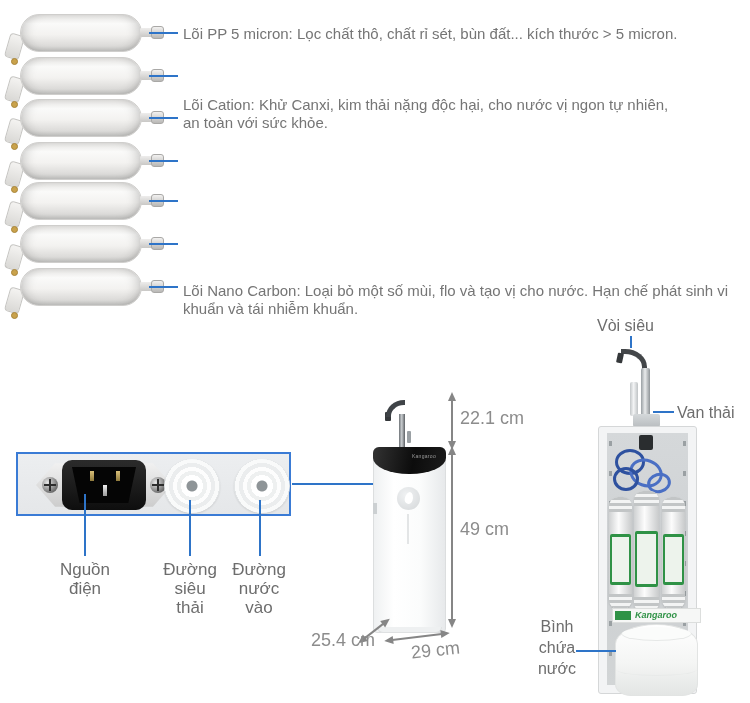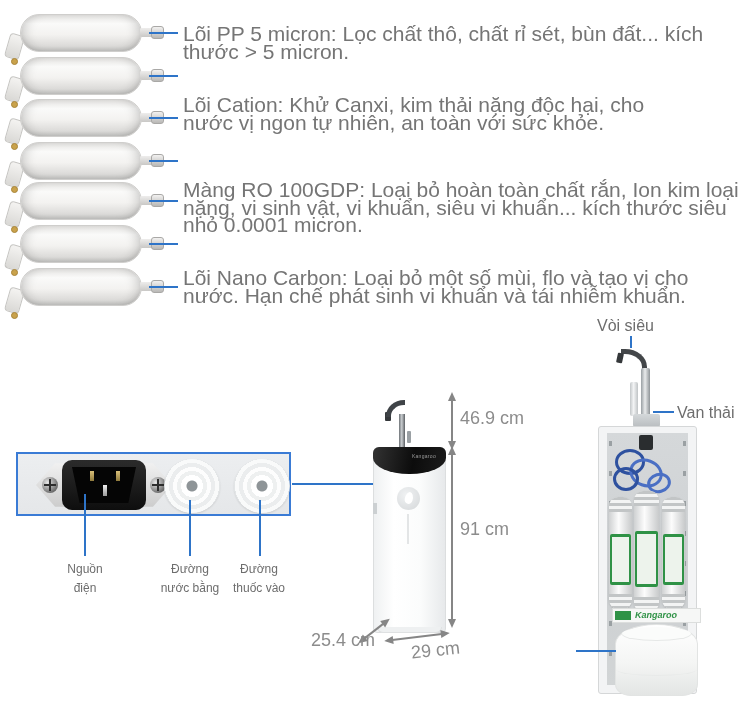--- a/index.html
+++ b/index.html
@@ -18,21 +18,21 @@
     background:linear-gradient(180deg,#f4f3f1,#d9d8d5); border:1px solid #c6c5c2; border-radius:4px;
     transform:rotate(16deg); }
   .cart-elbow-tip { position:absolute; left:11px; top:calc(var(--cy) + 25px); width:7px; height:7px;
     border-radius:50%; background:#c9a24b; border:1px solid #a8853a; }
   .cart-stub { position:absolute; left:140px; top:calc(var(--cy) - 5px); width:13px; height:9px;
     background:linear-gradient(180deg,#eeedec,#c9c8c6); border-radius:2px; }
   .cart-nut { position:absolute; left:151px; top:calc(var(--cy) - 7px); width:13px; height:13px;
     background:linear-gradient(180deg,#f2f1f0,#b9b8b6); border:1px solid #a9a8a6; border-radius:3px; }
   .cart-leader { position:absolute; left:149px; top:calc(var(--cy) - 1px); width:29px; height:2px; background:#2e74c8; }
 
-  .filter-label { position:absolute; left:183px; font-size:21px; line-height:17.5px; color:#757575; }
+  .filter-label { position:absolute; left:183px; font-size:15px; line-height:17.5px; color:#757575; }
 
   
   .panel-box { position:absolute; left:16px; top:452px; width:275px; height:64px;
     background:linear-gradient(180deg,#eceef0,#e5e7e9); border:2px solid #3a7bd5; }
   .socket-plate { position:absolute; left:18px; top:5px; width:136px; height:52px;
     background:linear-gradient(180deg,#f4f4f4,#c9c9c9);
     clip-path:polygon(0 50%, 14% 8%, 86% 8%, 100% 50%, 86% 92%, 14% 92%); }
   .screw { position:absolute; top:23px; width:16px; height:16px; border-radius:50%;
     background:radial-gradient(circle at 35% 35%,#e8e8e8,#6f6f6f 70%,#3c3c3c); }
   .screw::before, .screw::after { content:''; position:absolute; background:#2d2d2d; }
@@ -47,21 +47,21 @@
   .pin.p1 { left:18px; top:4px; } .pin.p2 { left:44px; top:4px; }
   .pin.p3 { left:31px; top:18px; height:11px; background:linear-gradient(180deg,#efefef,#9a9a9a); }
   .fitting { position:absolute; top:5px; width:56px; height:54px; border-radius:50%;
     background:radial-gradient(circle, #8e9497 0 5px, #ffffff 6px 11px, #eef0f0 11px 15px, #fdfdfd 15px 19px, #ebedee 19px 23px, #f9fafa 23px 27px, #e2e5e6 27px);
     box-shadow:0 1px 2px rgba(0,0,0,.12); }
   .fitting.f-waste { left:146px; } .fitting.f-inlet { left:216px; }
 
   .vleader { position:absolute; width:2px; background:#2e74c8; }
   .hleader { position:absolute; height:2px; background:#2e74c8; }
 
-  .part-label { position:absolute; color:#6d6d6d; font-size:12px; line-height:19px; text-align:center; }
+  .part-label { position:absolute; color:#6d6d6d; font-size:17px; line-height:19px; text-align:center; }
 
   
   .unit-body { position:absolute; left:373px; top:447px; width:73px; height:186px;
     background:linear-gradient(90deg,#eff1f2 0%,#ffffff 28%,#fbfcfc 65%,#e7e9eb 100%);
     border:1px solid #dcdedf; border-radius:6px 6px 4px 4px; }
   .unit-top { position:absolute; left:373px; top:447px; width:73px; height:27px;
     background:linear-gradient(100deg,#333 0%,#0c0c0c 55%,#1c1c1c 100%);
     border-radius:6px 6px 0 0; border-bottom-left-radius:36px 16px; border-bottom-right-radius:36px 16px; z-index:3; }
   .band-brand { position:absolute; right:10px; top:6px; font-size:5px; color:#9a9a9a; letter-spacing:.3px; }
   .unit-tube { position:absolute; left:399px; top:414px; width:6px; height:35px;
@@ -174,40 +174,39 @@
   </div>
 
   <div class="cart" style="--cy:201px">
     <div class="cart-elbow"></div>
     <div class="cart-elbow-tip"></div>
     <div class="cart-body"></div>
     <div class="cart-stub"></div>
     <div class="cart-nut"></div>
     <div class="cart-leader"></div>
   </div>
-  <div class="filter-label" style="top:181px; max-width:564px">Màng RO 100GDP: Loại bỏ hoàn toàn chất rắn, Ion kim loại nặng, vi sinh vật, vi khuẩn, siêu vi khuẩn... kích thước siêu nhỏ 0.0001 micron.</div>
 
   <div class="cart" style="--cy:244px">
     <div class="cart-elbow"></div>
     <div class="cart-elbow-tip"></div>
     <div class="cart-body"></div>
     <div class="cart-stub"></div>
     <div class="cart-nut"></div>
     <div class="cart-leader"></div>
   </div>
 
   <div class="cart" style="--cy:287px">
     <div class="cart-elbow"></div>
     <div class="cart-elbow-tip"></div>
     <div class="cart-body"></div>
     <div class="cart-stub"></div>
     <div class="cart-nut"></div>
     <div class="cart-leader"></div>
   </div>
-  <div class="filter-label" style="top:269px; max-width:548px">Lõi Nano Carbon: Loại bỏ một số mùi, flo và tạo vị cho nước. Hạn chế phát sinh vi khuẩn và tái nhiễm khuẩn.</div>
+  <div class="filter-label" style="top:282px; max-width:548px">Lõi Nano Carbon: Loại bỏ một số mùi, flo và tạo vị cho nước. Hạn chế phát sinh vi khuẩn và tái nhiễm khuẩn.</div>
 
   <div class="panel-box">
     <div class="socket-plate"></div>
     <div class="screw s-left"></div>
     <div class="screw s-right"></div>
     <div class="socket-black">
       <div class="socket-cavity">
         <div class="pin p1"></div>
         <div class="pin p2"></div>
         <div class="pin p3"></div>
@@ -216,40 +215,40 @@
     <div class="fitting f-waste"></div>
     <div class="fitting f-inlet"></div>
   </div>
 
   <div class="vleader" style="left:84px; top:494px; height:62px;"></div>
   <div class="vleader" style="left:189px; top:500px; height:56px;"></div>
   <div class="vleader" style="left:259px; top:500px; height:56px;"></div>
   <div class="hleader" style="left:292px; top:483px; width:81px;"></div>
 
   <div class="part-label" style="left:55px; top:560px; width:60px;">Nguồn điện</div>
-  <div class="part-label" style="left:160px; top:560px; width:60px;">Đường nước bằng</div>
-  <div class="part-label" style="left:229px; top:560px; width:60px;">Đường thuốc vào</div>
+  <div class="part-label" style="left:160px; top:560px; width:60px;">Đường siêu thải</div>
+  <div class="part-label" style="left:229px; top:560px; width:60px;">Đường nước vào</div>
 
   <div class="unit-spout"></div>
   <div class="unit-spout-tip"></div>
   <div class="unit-tube"></div>
   <div class="unit-knob"></div>
   <div class="unit-body"></div>
   <div class="unit-top">
     <div class="band-brand">Kangaroo</div>
   </div>
   <div class="unit-logo"></div>
   <div class="unit-logo-strip"></div>
   <div class="unit-port"></div>
   <div class="unit-base"></div>
 
   <div class="dimv" style="left:451px; top:400px; height:42px;"></div>
-  <div class="dim-label" style="left:460px; top:408px;">46.9 cm</div>
+  <div class="dim-label" style="left:460px; top:408px;">22.1 cm</div>
   <div class="dimv" style="left:451px; top:454px; height:166px;"></div>
-  <div class="dim-label" style="left:460px; top:519px;">91 cm</div>
+  <div class="dim-label" style="left:460px; top:519px;">49 cm</div>
   <div class="dimh" style="left:362px; top:630px; width:24px; transform:rotate(-38deg);"></div>
   <div class="dim-label" style="left:311px; top:630px;">25.4 cm</div>
   <div class="dimh" style="left:392px; top:636px; width:50px; transform:rotate(-7deg);"></div>
   <div class="dim-label" style="left:411px; top:640px; transform:rotate(-6deg);">29 cm</div>
 
   <div class="part-label" style="left:597px; top:316px; width:72px; text-align:left; font-size:16px;">Vòi siêu</div>
   <div class="vleader tap-leader"></div>
   <div class="int-spout"></div>
   <div class="int-spout-tip"></div>
   <div class="int-tube"></div>
@@ -277,15 +276,16 @@
           <div class="flabel"></div>
         </div>
       <div class="brand-strip">
         <div class="brand-box"></div>
         <div class="brand-text">Kangaroo</div>
       </div>
       <div class="tank"></div>
     </div>
   </div>
 
+  <div class="part-label" style="left:528px; top:616px; width:58px; font-size:16px; line-height:21px;">Bình chứa nước</div>
   <div class="hleader" style="left:576px; top:650px; width:40px;"></div>
 
 </div>
 
 </body></html>

